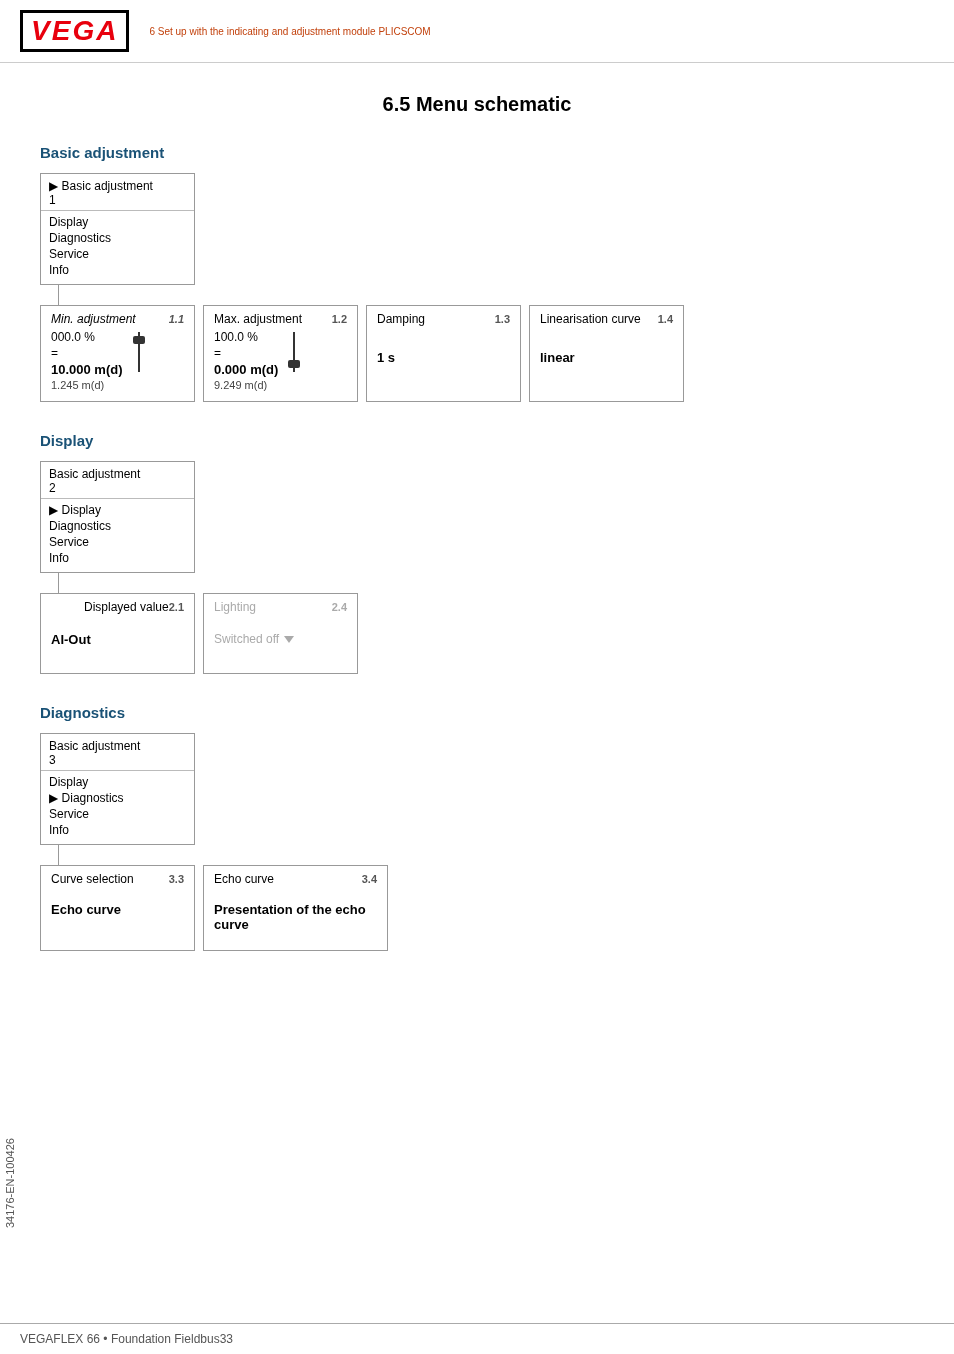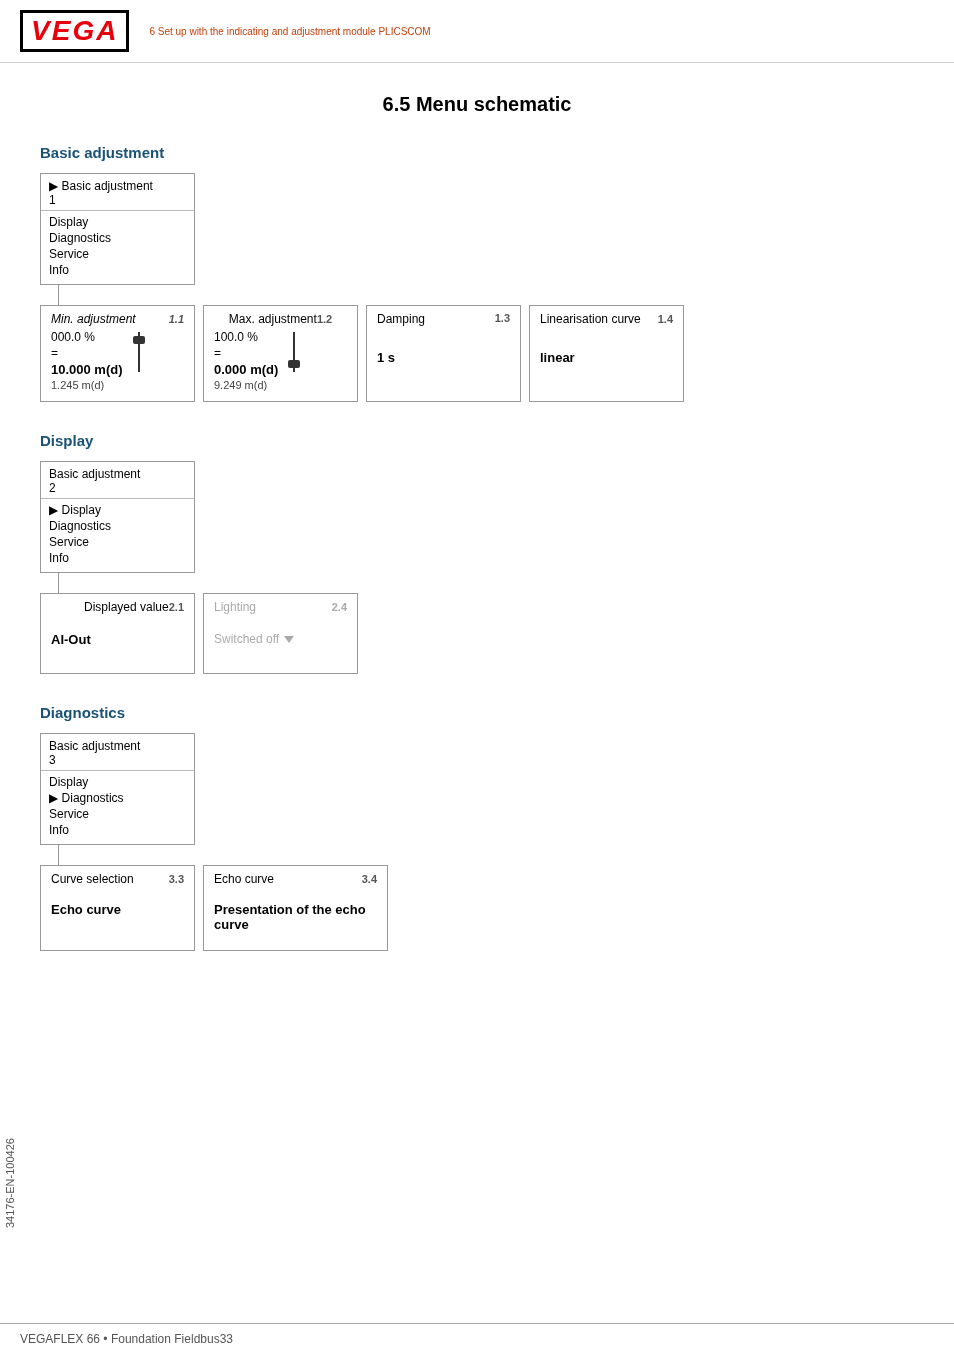--- a/index.html
+++ b/index.html
@@ -224,21 +224,21 @@
 
               <div style="position:relative; width:20px; height:40px;">
                 <div style="position:absolute; left:9px; top:0; bottom:0; width:2px; background:#333;"></div>
                 <div style="position:absolute; left:4px; top:4px; width:12px; height:8px; background:#333; border-radius:2px;"></div>
               </div>
             </div>
           </div>
         </div>
 
         <div class="val-box">
-          <div style="display:flex; justify-content:center; align-items:center;">
+          <div style="display:flex; justify-content:space-between; align-items:center;">
             <div class="val-box-label">Max. adjustment</div>
             <div class="val-box-num">1.2</div>
           </div>
           <div style="display:flex; align-items:flex-start; gap:6px;">
             <div>
               <div>100.0 %</div>
               <div class="val-box-eq">=</div>
               <div class="val-box-value">0.000 m(d)</div>
               <div class="val-box-sub">9.249 m(d)</div>
             </div>
@@ -246,21 +246,21 @@
 
               <div style="position:relative; width:20px; height:40px;">
                 <div style="position:absolute; left:9px; top:0; bottom:0; width:2px; background:#333;"></div>
                 <div style="position:absolute; left:4px; bottom:4px; width:12px; height:8px; background:#333; border-radius:2px;"></div>
               </div>
             </div>
           </div>
         </div>
 
         <div class="val-box">
-          <div style="display:flex; justify-content:space-between; align-items:flex-start;">
+          <div style="display:flex; justify-content:space-between; align-items:center;">
             <div class="val-box-label">Damping</div>
             <div class="val-box-num">1.3</div>
           </div>
           <div style="height:20px;"></div>
           <div class="val-box-value">1 s</div>
         </div>
 
         <div class="val-box">
           <div style="display:flex; justify-content:space-between; align-items:center;">
             <div class="val-box-label">Linearisation curve</div>

